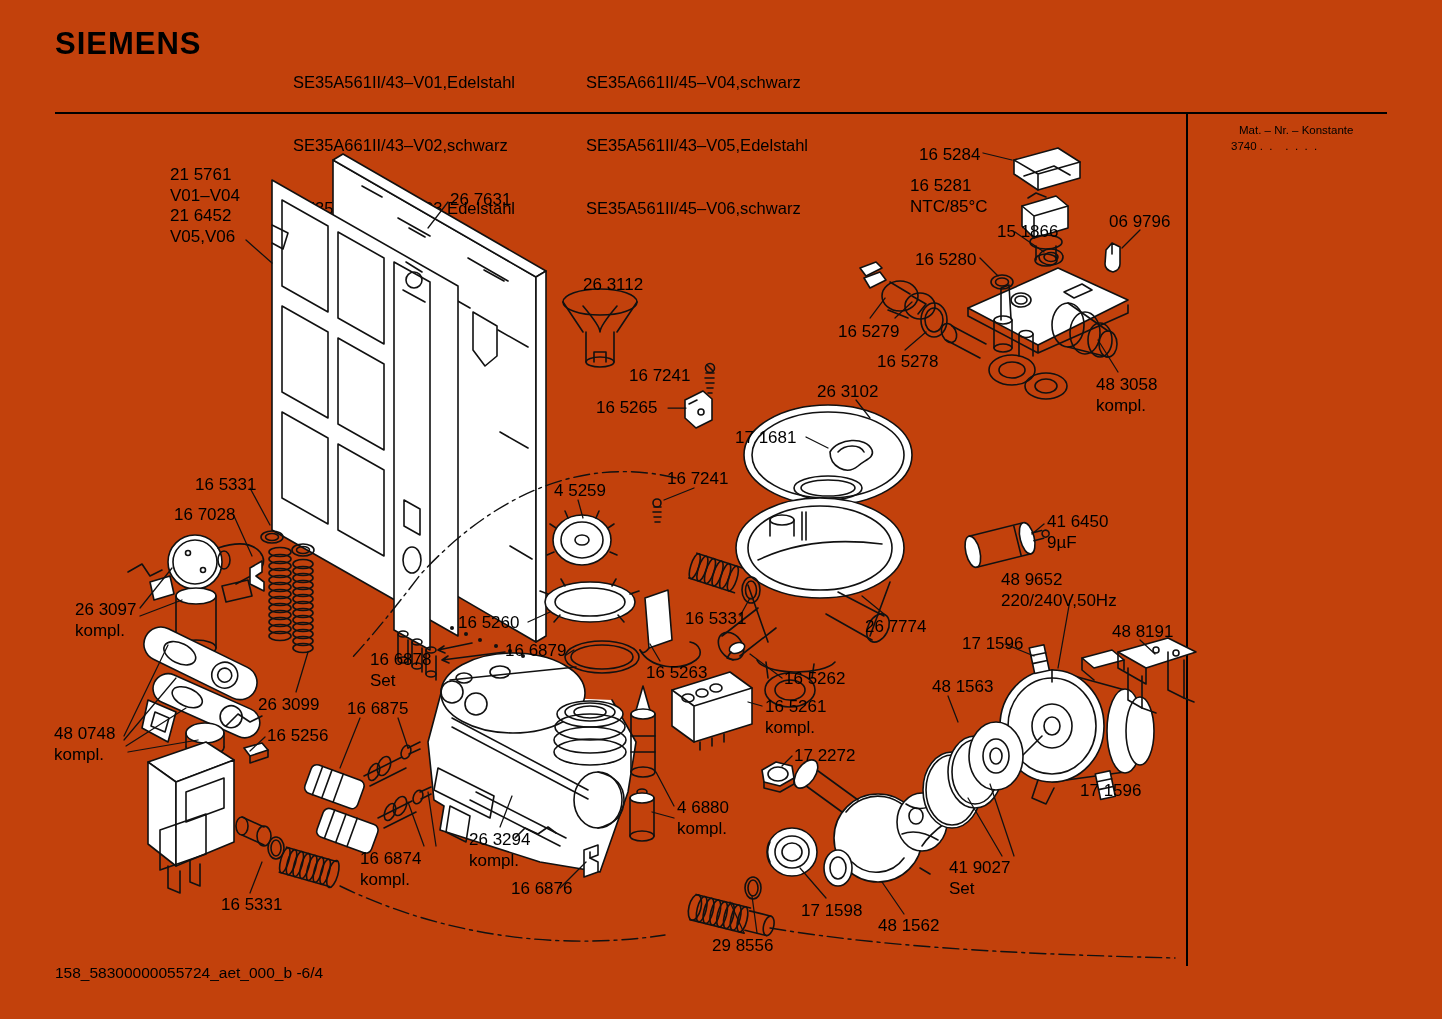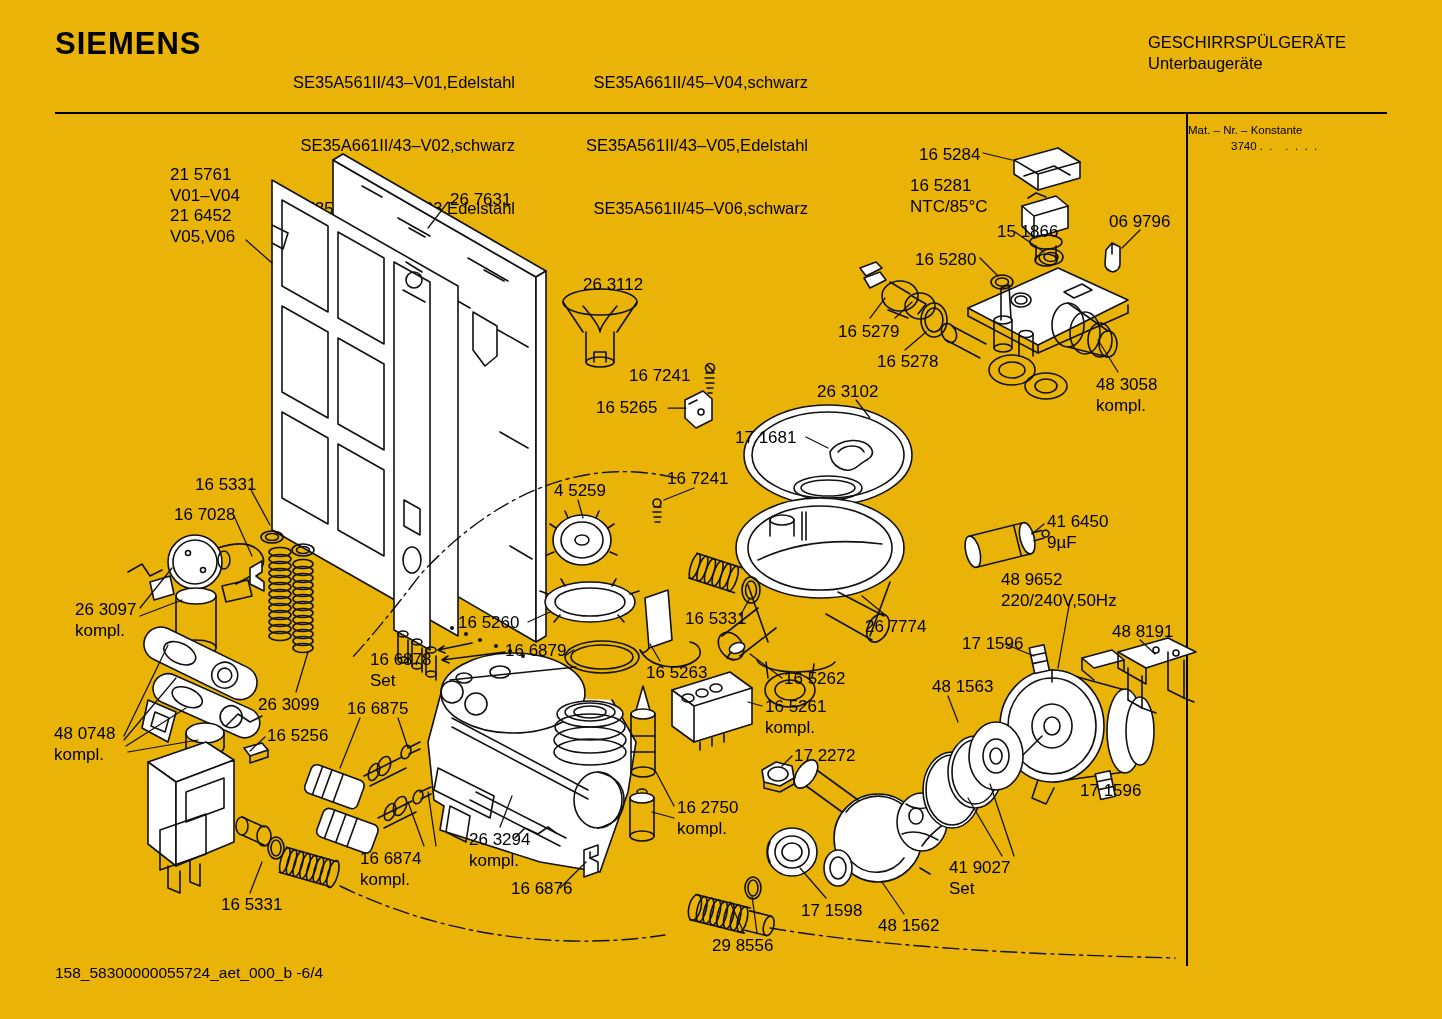--- a/index.html
+++ b/index.html
@@ -1,47 +1,43 @@
 <!DOCTYPE html>
 <html><head>
 <meta charset="utf-8">
 <style>
   html,body{margin:0;padding:0;background:#fff;}
-  #page{position:relative;width:1442px;height:1019px;background:#eab308;overflow:hidden;
+  #page{position:relative;width:1442px;height:1019px;background:#c2410c;overflow:hidden;
         font-family:"Liberation Sans",sans-serif;color:#000;}
   .brand{position:absolute;left:55px;top:26px;font-size:31px;font-weight:bold;letter-spacing:1px;}
-  .mcol{position:absolute;top:30px;font-size:16.5px;line-height:21px;white-space:pre;text-align:right;}
+  .mcol{position:absolute;top:30px;font-size:16.5px;line-height:21px;white-space:pre;}
   .hdr-right{position:absolute;left:1148px;top:32px;font-size:16.5px;line-height:21px;}
   .rule-h{position:absolute;left:55px;top:112px;width:1332px;height:0;border-top:2.4px solid #000;}
   .rule-v{position:absolute;left:1186px;top:114px;width:2px;height:852px;background:#000;}
-  .sidebar-label{position:absolute;left:1188px;top:124px;font-size:11.5px;white-space:pre;text-align:right;}
+  .sidebar-label{position:absolute;left:1239px;top:124px;font-size:11.5px;white-space:pre;text-align:right;}
   .sidebar-value{position:absolute;left:1231px;top:140px;font-size:11.5px;white-space:pre;}
   .lbl{position:absolute;font-size:17px;line-height:20.5px;white-space:pre-line;}
   .footer{position:absolute;left:55px;top:964px;font-size:15.5px;}
   svg{position:absolute;left:0;top:0;}
 </style>
 </head>
 <body>
 
 <div id="page">
 
   <div class="brand">SIEMENS</div>
   <div class="mcol" style="left:293px">
     <div>SE35A561II/43–V01,Edelstahl</div>
     <div>SE35A661II/43–V02,schwarz</div>
     <div>SE35A561II/45–V03,Edelstahl</div>
   </div>
   <div class="mcol" style="left:586px">
     <div>SE35A661II/45–V04,schwarz</div>
     <div>SE35A561II/43–V05,Edelstahl</div>
     <div>SE35A561II/45–V06,schwarz</div>
-  </div>
-  <div class="hdr-right">
-    <div>GESCHIRRSPÜLGERÄTE</div>
-    <div>Unterbaugeräte</div>
   </div>
   <div class="rule-h"></div>
   <div class="rule-v"></div>
   <div class="sidebar-label">Mat. – Nr. – Konstante</div>
   <div class="sidebar-value">3740 .  .    .  .  .  .</div>
 
   <svg width="1442" height="1019" viewBox="0 0 1442 1019">
     <g stroke="#111" stroke-width="1.6" fill="none" stroke-linejoin="round" stroke-linecap="round">
 
       <g>
@@ -610,21 +606,21 @@
   <div class="lbl" style="left:258px;top:695px">26 3099</div>
   <div class="lbl" style="left:347px;top:699px">16 6875</div>
   <div class="lbl" style="left:932px;top:677px">48 1563</div>
   <div class="lbl" style="left:765px;top:697px">16 5261
 kompl.</div>
   <div class="lbl" style="left:54px;top:724px">48 0748
 kompl.</div>
   <div class="lbl" style="left:267px;top:726px">16 5256</div>
   <div class="lbl" style="left:794px;top:746px">17 2272</div>
   <div class="lbl" style="left:1080px;top:781px">17 1596</div>
-  <div class="lbl" style="left:677px;top:798px">16 2750
+  <div class="lbl" style="left:677px;top:798px">4 6880
 kompl.</div>
   <div class="lbl" style="left:469px;top:830px">26 3294
 kompl.</div>
   <div class="lbl" style="left:360px;top:849px">16 6874
 kompl.</div>
   <div class="lbl" style="left:511px;top:879px">16 6876</div>
   <div class="lbl" style="left:949px;top:858px">41 9027
 Set</div>
   <div class="lbl" style="left:221px;top:895px">16 5331</div>
   <div class="lbl" style="left:801px;top:901px">17 1598</div>

